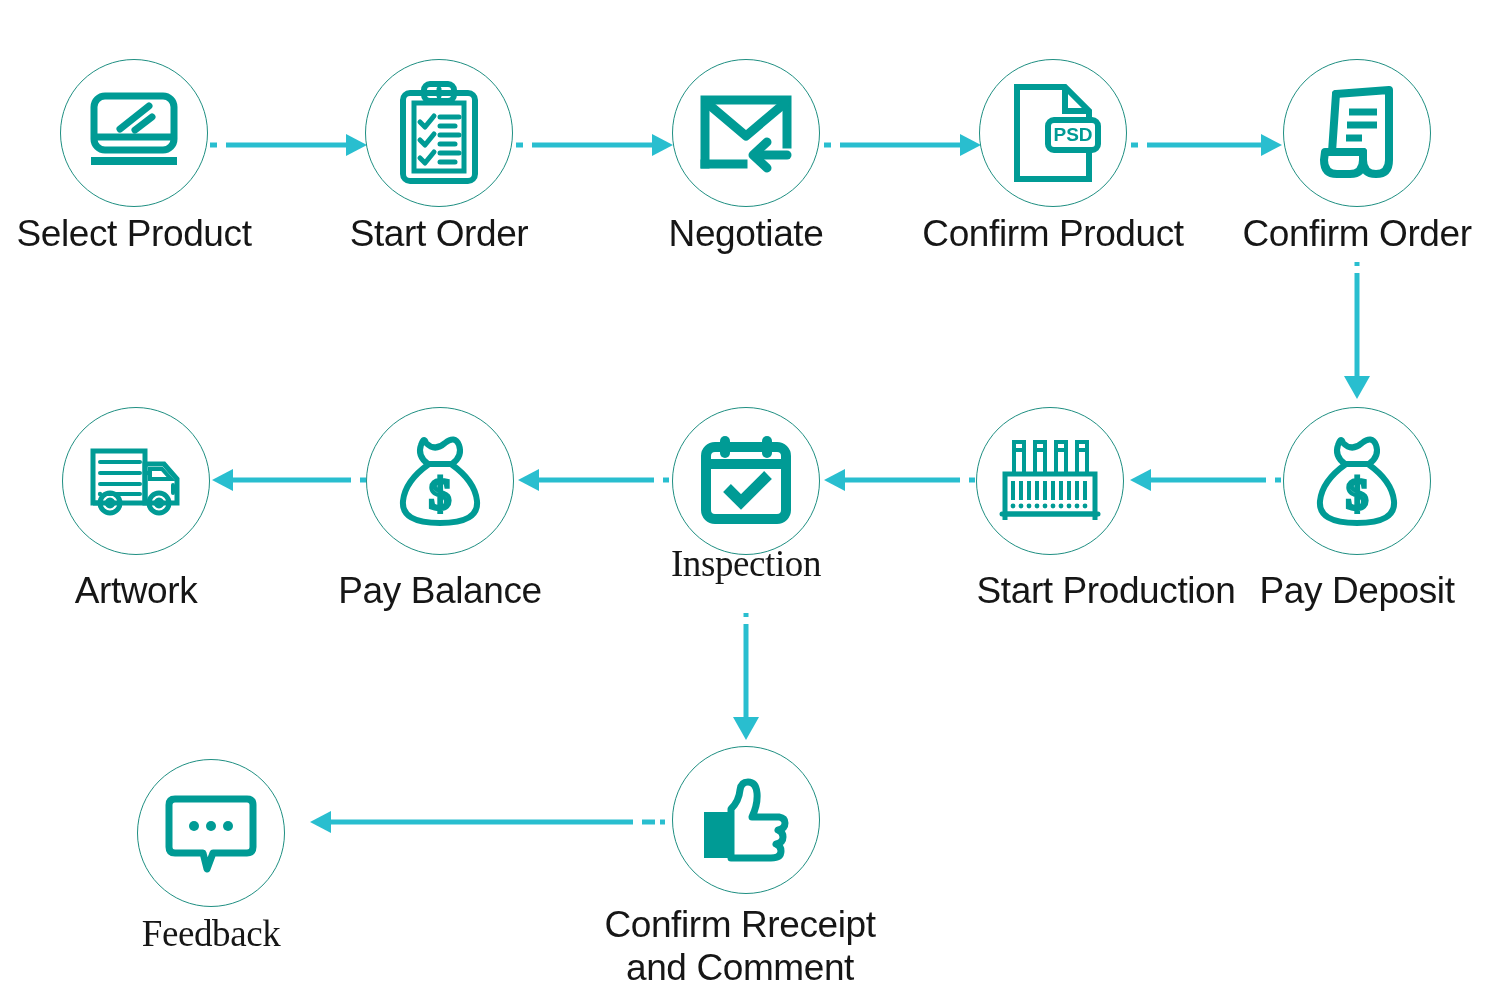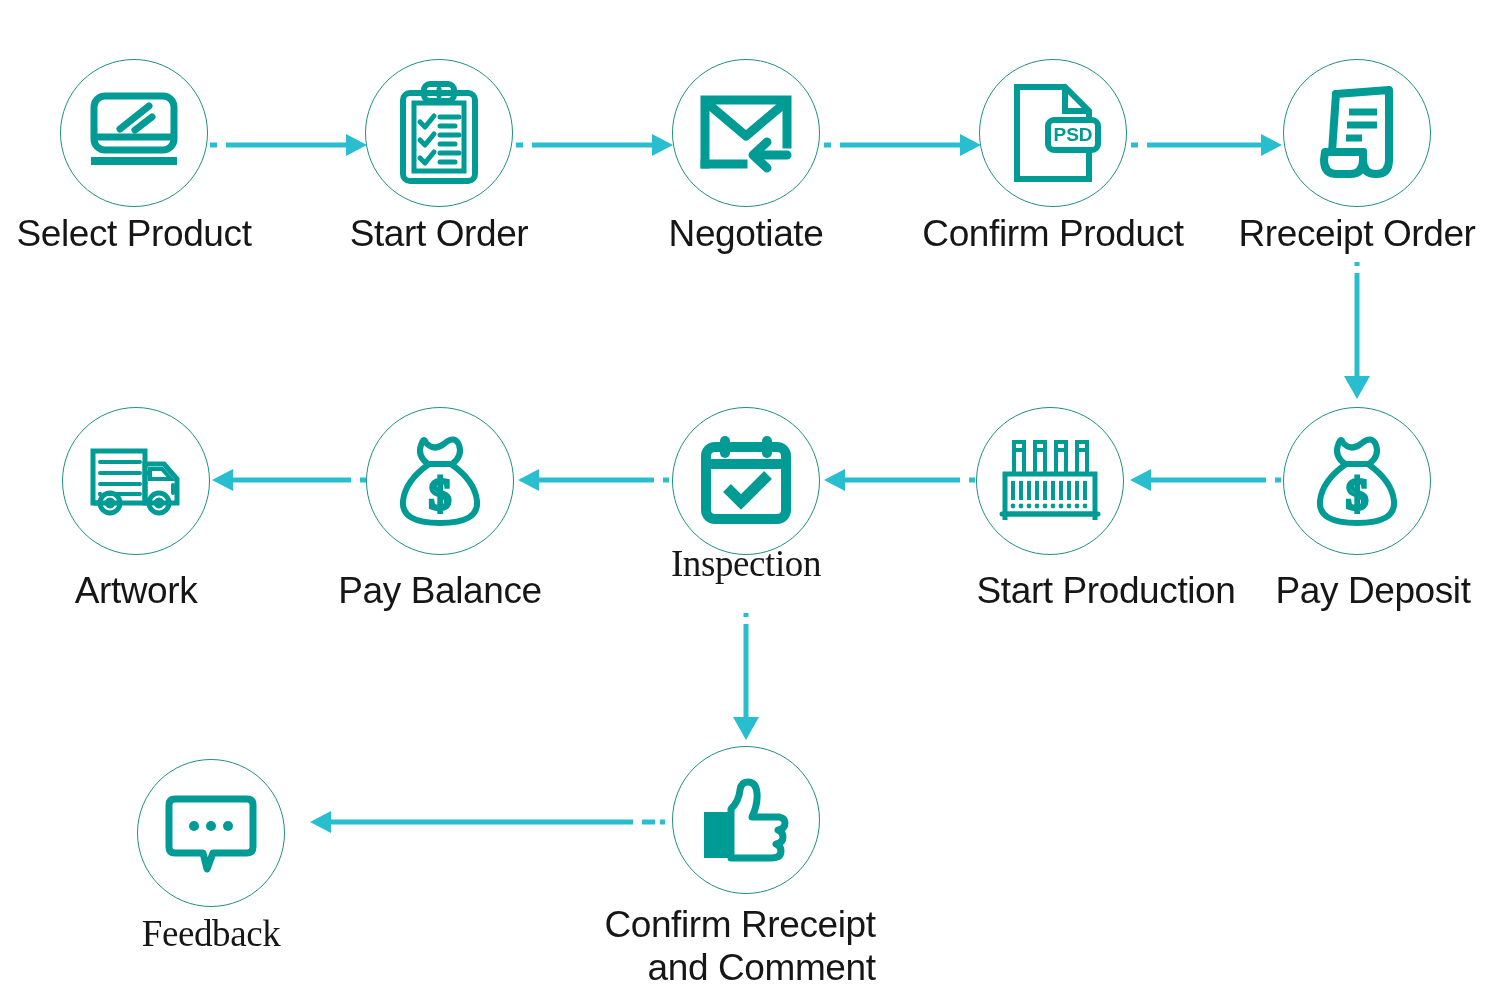--- a/index.html
+++ b/index.html
@@ -248,21 +248,21 @@
       <svg width="88" height="94" viewBox="0 0 88 94">
         <path d="M23 8 L76 4 L76 74 Q76 88 63 88 Q50 88 50 74 L50 66" fill="none" stroke="#009B95" stroke-width="8" stroke-linejoin="round" stroke-linecap="round"></path>
         <path d="M23 8 L19 66 L50 66" fill="none" stroke="#009B95" stroke-width="8" stroke-linejoin="round" stroke-linecap="round"></path>
         <path d="M12 66 L50 66 L50 74 Q50 88 37 88 L24 88 Q11 88 11 74 Z" fill="none" stroke="#009B95" stroke-width="8" stroke-linejoin="round"></path>
         <line x1="36" y1="26" x2="64" y2="26" stroke="#009B95" stroke-width="7" stroke-linecap="butt"></line>
         <line x1="34" y1="39" x2="64" y2="39" stroke="#009B95" stroke-width="7" stroke-linecap="butt"></line>
         <line x1="33" y1="52" x2="49" y2="52" stroke="#009B95" stroke-width="7" stroke-linecap="butt"></line>
       </svg>
     </span>
   </div>
-  <div class="node-label" style="left:1357px; top:212px;">Rreceipt Order</div>
+  <div class="node-label" style="left:1357px; top:212px;">Confirm Order</div>
 
   <div class="node" style="left:62px; top:407px;">
     <span class="icon-wrap">
       <svg width="104" height="80" viewBox="0 0 104 80">
         <path d="M9 10 H61 V62 H9 Z" fill="none" stroke="#009B95" stroke-width="5" stroke-linejoin="miter"></path>
         <path d="M61 23 H80 L93 38 V62 H61 Z" fill="none" stroke="#009B95" stroke-width="5" stroke-linejoin="miter"></path>
         <path d="M66 28 H78 L87 38 H66 Z" fill="none" stroke="#009B95" stroke-width="4" stroke-linejoin="miter"></path>
         <line x1="89" y1="44" x2="89" y2="52" stroke="#009B95" stroke-width="4" stroke-linecap="round"></line>
         <circle cx="26" cy="62" r="10" fill="none" stroke="#009B95" stroke-width="5"></circle>
         <circle cx="26" cy="62" r="3.4" fill="none" stroke="#009B95" stroke-width="4"></circle>
@@ -350,21 +350,21 @@
 
   <div class="node" style="left:1283px; top:407px;">
     <span class="icon-wrap">
       <svg width="90" height="96" viewBox="0 0 90 96">
         <path d="M31 10 Q40 19 50 10 Q60 2 64 12 Q68 23 57 31 L33 31 Q22 23 26 12 Q29 3 31 10 Z" fill="none" stroke="#009B95" stroke-width="6" stroke-linejoin="round"></path>
         <path d="M34 31 Q10 48 8 68 Q6 90 45 90 Q84 90 82 68 Q80 48 56 31 Z" fill="none" stroke="#009B95" stroke-width="6" stroke-linejoin="round"></path>
         <text x="45" y="76" font-family="&quot;Liberation Serif&quot;, serif" font-size="44" fill="none" stroke="#009B95" stroke-width="4" text-anchor="middle">$</text>
       </svg>
     </span>
   </div>
-  <div class="node-label" style="left:1357px; top:569px;margin-left:16px;">Pay Deposit</div>
+  <div class="node-label" style="left:1357px; top:569px;">Pay Deposit</div>
 
   <div class="node" style="left:137px; top:759px;">
     <span class="icon-wrap">
       <svg width="96" height="88" viewBox="0 0 96 88">
         <path d="M12 10 H84 Q90 10 90 16 V58 Q90 64 84 64 H50 L44 80 L40 64 H12 Q6 64 6 58 V16 Q6 10 12 10 Z" fill="none" stroke="#009B95" stroke-width="7" stroke-linejoin="round"></path>
         <circle cx="31" cy="37" r="5" fill="#009B95"></circle>
         <circle cx="48" cy="37" r="5" fill="#009B95"></circle>
         <circle cx="65" cy="37" r="5" fill="#009B95"></circle>
       </svg>
     </span>
@@ -372,15 +372,15 @@
   <div class="node-label" style="left:211px; top:912px;font-family:Liberation Serif, serif;">Feedback</div>
 
   <div class="node" style="left:672px; top:746px;">
     <span class="icon-wrap">
       <svg width="98" height="88" viewBox="0 0 98 88">
         <rect x="7" y="36" width="27" height="46" fill="#009B95"></rect>
         <path d="M34 36 L34 82 L74 82 Q84 82 84 75 Q84 70 79 68 Q86 67 86 61 Q86 56 81 54 Q88 53 88 47 Q88 42 82 41 L55 41 Q61 28 60 17 Q59 6 51 6 Q44 6 43 14 Q42 25 34 33 Z" fill="none" stroke="#009B95" stroke-width="7" stroke-linejoin="round"></path>
       </svg>
     </span>
   </div>
-  <div class="node-label" style="left:740px; top:903px;text-align:right;"><span>Confirm Rreceipt</span><br><span>and Comment</span></div>
+  <div class="node-label" style="left:740px; top:903px;"><span>Confirm Rreceipt</span><br><span>and Comment</span></div>
 
 </div>
 
 </body></html>

